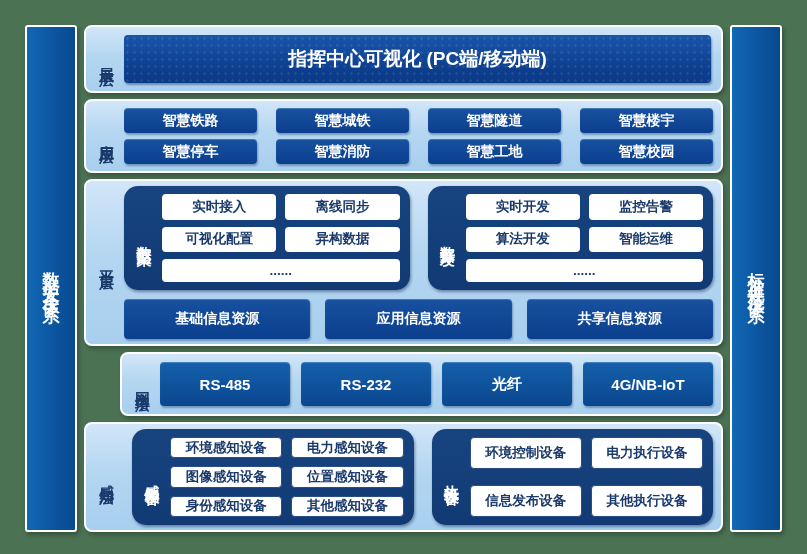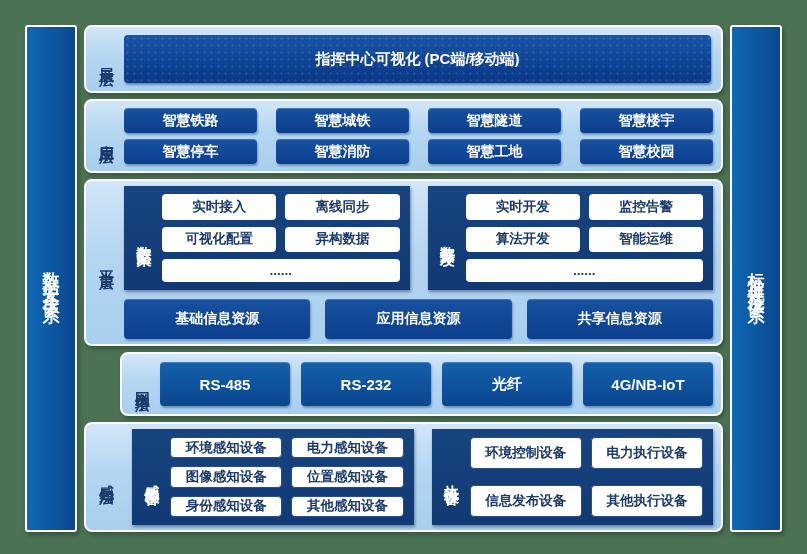--- a/index.html
+++ b/index.html
@@ -29,21 +29,21 @@
   .layer-label .v-text{color:#1b3a6c;font-size:15px;font-weight:700;letter-spacing:3px;}
   .panel-body{flex:1;min-width:0;display:flex;}
   
   .p-presentation{height:68px;}
   .banner{
     flex:1;margin:3px 2px 3px 4px;border-radius:4px;
     background:
       radial-gradient(rgba(255,255,255,0.09) 1px,transparent 1.4px),
       linear-gradient(180deg,#1a55a8 0%,#0d3f8f 70%,#0b3a86 100%);
     background-size:7px 7px,100% 100%;
-    color:#fff;font-size:15px;font-weight:700;
+    color:#fff;font-size:19px;font-weight:700;
     display:flex;align-items:center;justify-content:center;
     box-shadow:1px 2px 2px rgba(10,40,90,.4);
   }
   
   .p-application{height:74px;}
   .grid-4{
     display:grid;grid-template-columns:repeat(4,1fr);gap:6px 19px;
     margin:2px 0 2px 4px;
   }
   .blue-box{
@@ -52,21 +52,21 @@
     display:flex;align-items:center;justify-content:center;
     box-shadow:inset 0 1px 1px rgba(255,255,255,.22),1px 2px 2px rgba(10,40,90,.35);
     white-space:nowrap;
   }
   
   .p-platform{height:167px;}
   .col{flex-direction:column;margin-left:4px;}
   .groups-row{flex:1;display:flex;gap:18px;min-height:0;}
   .group{
     flex:1;background:linear-gradient(180deg,#17447f 0%,#113a74 100%);
-    border-radius:0;padding:8px 10px;display:flex;gap:9px;
+    border-radius:14px;padding:8px 10px;display:flex;gap:9px;
     box-shadow:1px 2px 3px rgba(15,35,75,.45);min-width:0;
   }
   .group-label{display:flex;align-items:center;justify-content:center;}
   .group-label .v-text{color:#fff;font-size:15px;font-weight:700;letter-spacing:2px;}
   .group-grid{flex:1;display:grid;grid-template-columns:1fr 1fr;gap:7px 9px;min-width:0;}
   .white-box{
     background:#fff;border-radius:4px;color:#1b3a6c;font-size:13.5px;font-weight:700;
     display:flex;align-items:center;justify-content:center;white-space:nowrap;
   }
   .span-2{grid-column:1/3;}

